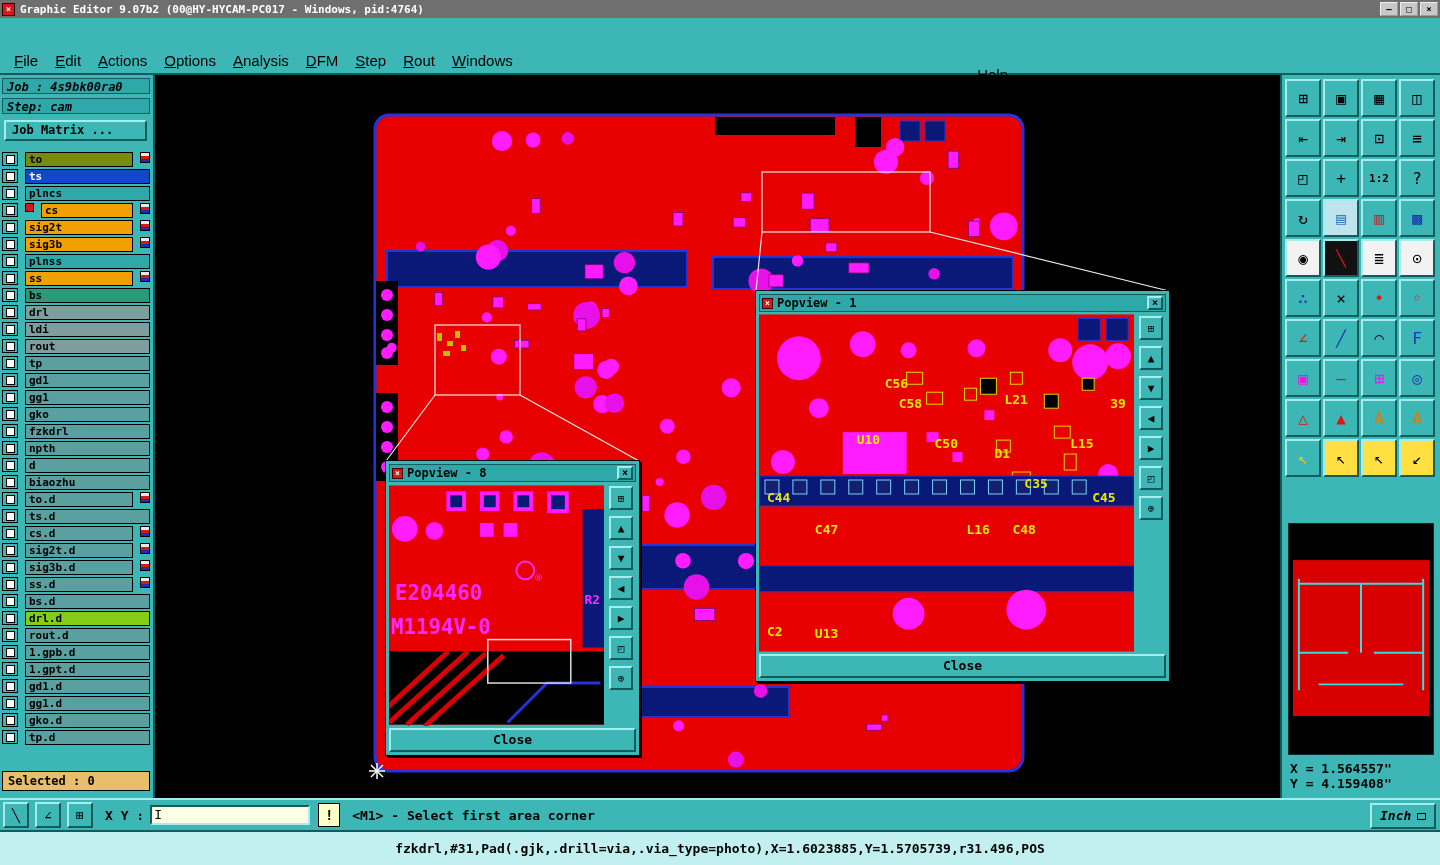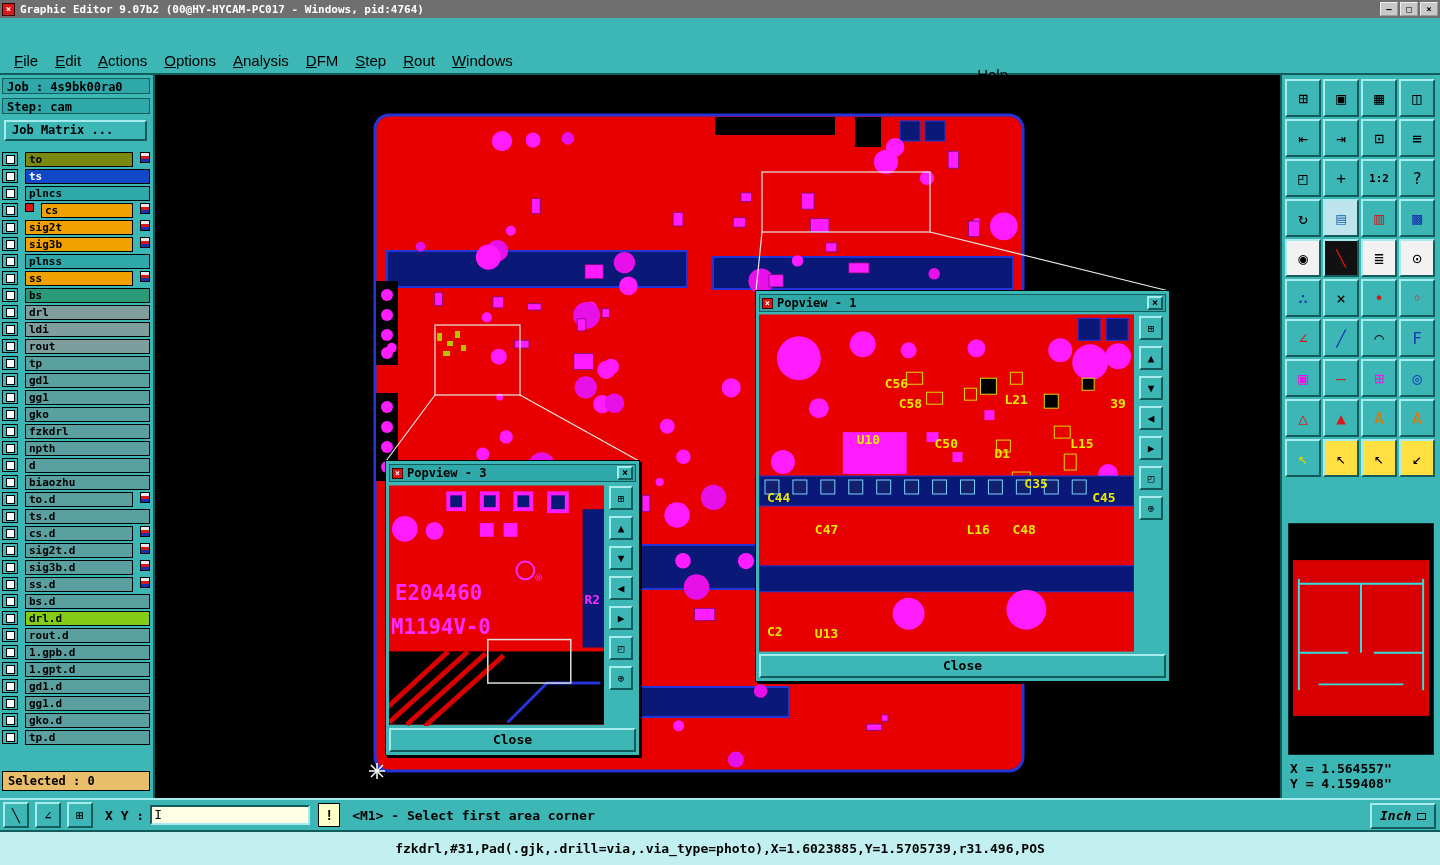--- a/index.html
+++ b/index.html
@@ -45,21 +45,21 @@
   #product-sub{position:absolute;left:250px;top:38px;font-family:"Liberation Serif",serif;
     font-style:italic;font-weight:bold;font-size:13px;color:#0a0a0a;}
   #brand-date{position:absolute;right:8px;top:5px;font-family:"Liberation Serif",serif;
     font-style:italic;font-weight:bold;font-size:14px;text-align:right;}
   #brand-time{position:absolute;right:14px;top:24px;font-weight:bold;font-size:13px;}
 
   
   #sidebar{position:absolute;left:0;top:75px;width:155px;height:723px;background:var(--teal);
     border-right:2px solid var(--dk);}
   .side-box{position:absolute;left:2px;right:3px;height:16px;background:var(--teal2);
-    border:1px solid var(--dk);font-size:12px;font-weight:bold;line-height:16px;padding-left:4px;color:#000;}
+    border:1px solid var(--dk);font-size:12px;font-weight:bold;line-height:16px;padding-left:4px;color:#000;font-style:italic;}
   #job-matrix-btn{position:absolute;left:4px;right:6px;top:45px;height:21px;background:var(--teal);
     font-size:12px;font-weight:bold;text-align:left;padding-left:6px;line-height:16px;cursor:default;}
   #layer-list{position:absolute;left:2px;right:3px;top:77px;}
   .lrow{display:flex;align-items:flex-start;height:17px;gap:7px;}
   .chk{width:16px;height:14px;border:1px solid #000;background:var(--teal);
     display:flex;align-items:center;justify-content:center;flex:none;}
   .chkin{width:9px;height:9px;background:#fff;border:1px solid #000;}
   .act{width:9px;height:9px;background:var(--red);border:1px solid #000;flex:none;}
   .lname{flex:1;height:15px;border:1px solid #000;font-size:11px;font-weight:bold;
     line-height:13px;padding-left:3px;overflow:hidden;cursor:default;}
@@ -617,21 +617,21 @@
             <div class="pvbtn raised">◰</div>
             <div class="pvbtn raised">⊕</div>
           </div>
       </div>
       <div class="pv-close raised">Close</div>
     </div>
 
     <div class="popview" style="left:230px;top:385px;width:255px;height:296px">
       <div class="pv-title">
         <span class="pv-ico">×</span>
-        <span>Popview - 3</span>
+        <span>Popview - 8</span>
         <span class="pv-x raised">×</span>
       </div>
       <div class="pv-body">
         <svg width="218" height="242" viewBox="0 0 218 242">
           <rect width="218" height="242" fill="#e80000"></rect>
           <rect x="58" y="6" width="20" height="20" fill="#ff1cff"></rect>
             <rect x="62" y="10" width="12" height="12" fill="#0a1878"></rect>
           <rect x="92" y="6" width="20" height="20" fill="#ff1cff"></rect>
             <rect x="96" y="10" width="12" height="12" fill="#0a1878"></rect>
           <rect x="126" y="6" width="20" height="20" fill="#ff1cff"></rect>

